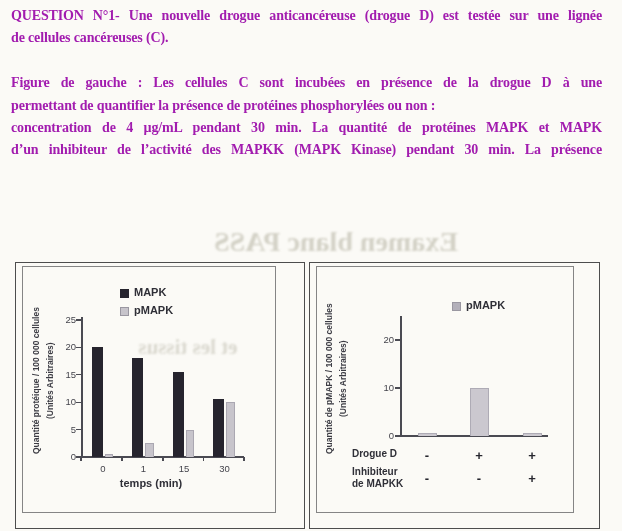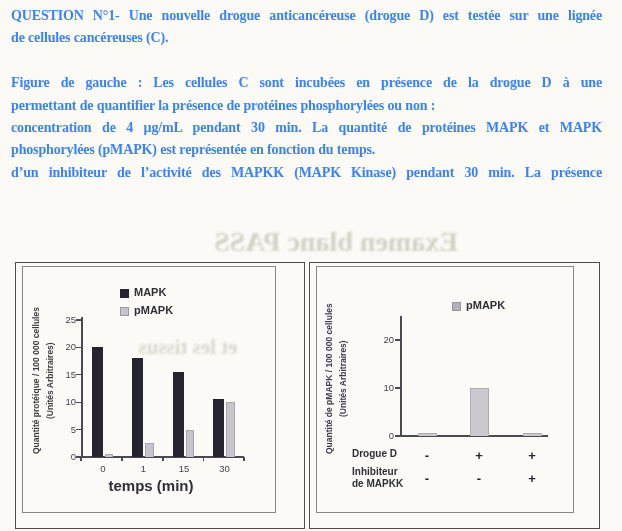--- a/index.html
+++ b/index.html
@@ -1,20 +1,20 @@
 <!DOCTYPE html>
 <html><head>
 <meta charset="utf-8">
 <style>
   html,body{margin:0;padding:0;background:#ffffff;}
   .page{position:relative;width:622px;height:531px;background:#fbfaf6;overflow:hidden;
         font-family:"Liberation Serif",serif;}
   
   .qtext{position:absolute;left:11px;top:5px;width:591px;font-weight:bold;
-         font-size:14px;line-height:22.4px;color:#3b82f6;letter-spacing:-0.15px;}
+         font-size:14px;line-height:22.4px;color:#a21caf;letter-spacing:-0.15px;}
   .qtext .ln{text-align:justify;text-align-last:justify;}
   .qtext .ln.last{text-align:right;text-align-last:left;}
   .qtext .gap{height:22.4px;}
   
   .wm{position:absolute;transform:scaleX(-1);font-weight:bold;text-align:center;
       font-family:"Liberation Serif",serif;filter:blur(0.8px);pointer-events:none;}
   .wm1{left:150px;top:226px;width:372px;font-size:28px;color:#c9c7ba;opacity:.8;}
   .wm2{left:108px;top:335px;width:160px;font-size:21px;color:#cfcdc2;opacity:.75;}
   
   .obox{position:absolute;border:1.5px solid #4d4d4d;background:transparent;}
@@ -34,36 +34,35 @@
 
 <div class="page" id="pg">
 
   <div class="qtext">
     <div class="ln">QUESTION N°1- Une nouvelle drogue anticancéreuse (drogue D) est testée sur une lignée</div>
     <div class="ln last">de cellules cancéreuses (C).</div>
     <div class="gap"></div>
     <div class="ln">Figure de gauche : Les cellules C sont incubées en présence de la drogue D à une</div>
     <div class="ln last">permettant de quantifier la présence de protéines phosphorylées ou non :</div>
     <div class="ln">concentration de 4 µg/mL pendant 30 min. La quantité de protéines MAPK et MAPK</div>
-    <div class="ln last">phosphorylées (pMAPK) est représentée en fonction du temps.</div>
     <div class="ln">d’un inhibiteur de l’activité des MAPKK (MAPK Kinase) pendant 30 min. La présence</div>
   </div>
 
   <div class="wm wm1">Examen blanc PASS</div>
   <div class="wm wm2">et les tissus</div>
 
   <div class="obox obox-l"></div>
   <div class="ibox ibox-l"></div>
   <div class="obox obox-r"></div>
   <div class="ibox ibox-r"></div>
 
   <div class="ylab" style="left:31px;top:301px;">Quantité protéique / 100 000 cellules</div>
   <div class="ylab" style="left:45px;top:301px;">(Unités Arbitraires)</div>
 
-  <div class="xlab" style="left:91px;top:477px;width:120px;font-size:15px;">temps (min)</div>
+  <div class="xlab" style="left:91px;top:477px;width:120px;font-size:11px;">temps (min)</div>
 
   <div class="ylab" style="left:324px;top:299px;">Quantité de pMAPK / 100 000 cellules</div>
   <div class="ylab" style="left:338px;top:299px;">(Unités Arbitraires)</div>
 
 <div style="position: absolute; left: 81px; top: 317px; width: 1.6px; height: 140px; background: rgb(74, 74, 82);"></div>
     <div style="position: absolute; left: 81px; top: 456.2px; width: 163px; height: 1.6px; background: rgb(74, 74, 82);"></div>
     <div style="position: absolute; left: 54px; top: 451px; width: 22px; text-align: right; font: 9.5px &quot;Liberation Sans&quot;, sans-serif; color: rgb(68, 68, 76);">0</div>
     <div style="position: absolute; left: 76px; top: 456.4px; width: 5px; height: 1.2px; background: rgb(74, 74, 82);"></div>
     <div style="position: absolute; left: 54px; top: 423.6px; width: 22px; text-align: right; font: 9.5px &quot;Liberation Sans&quot;, sans-serif; color: rgb(68, 68, 76);">5</div>
     <div style="position: absolute; left: 76px; top: 429px; width: 5px; height: 1.2px; background: rgb(74, 74, 82);"></div>

